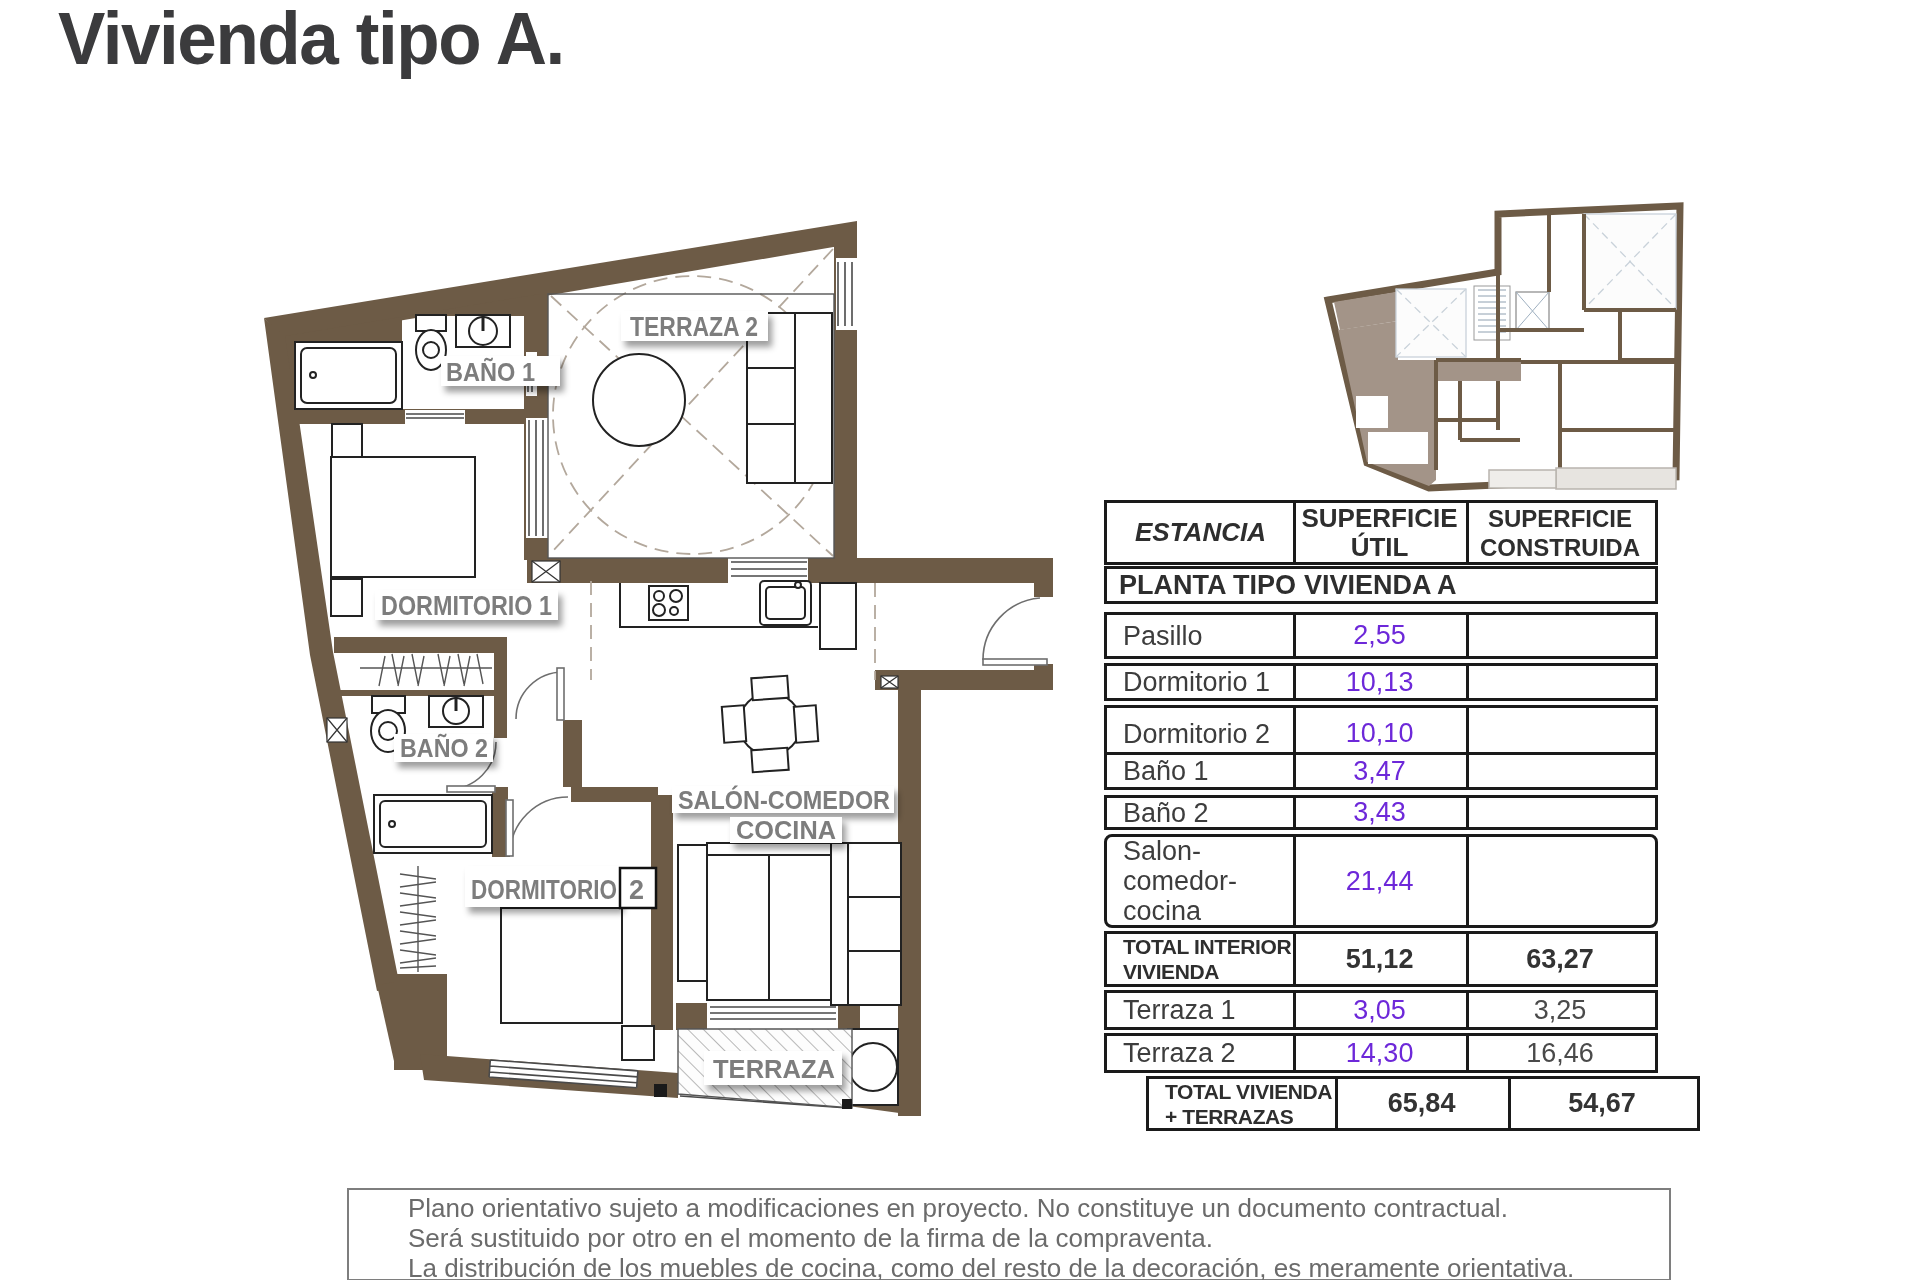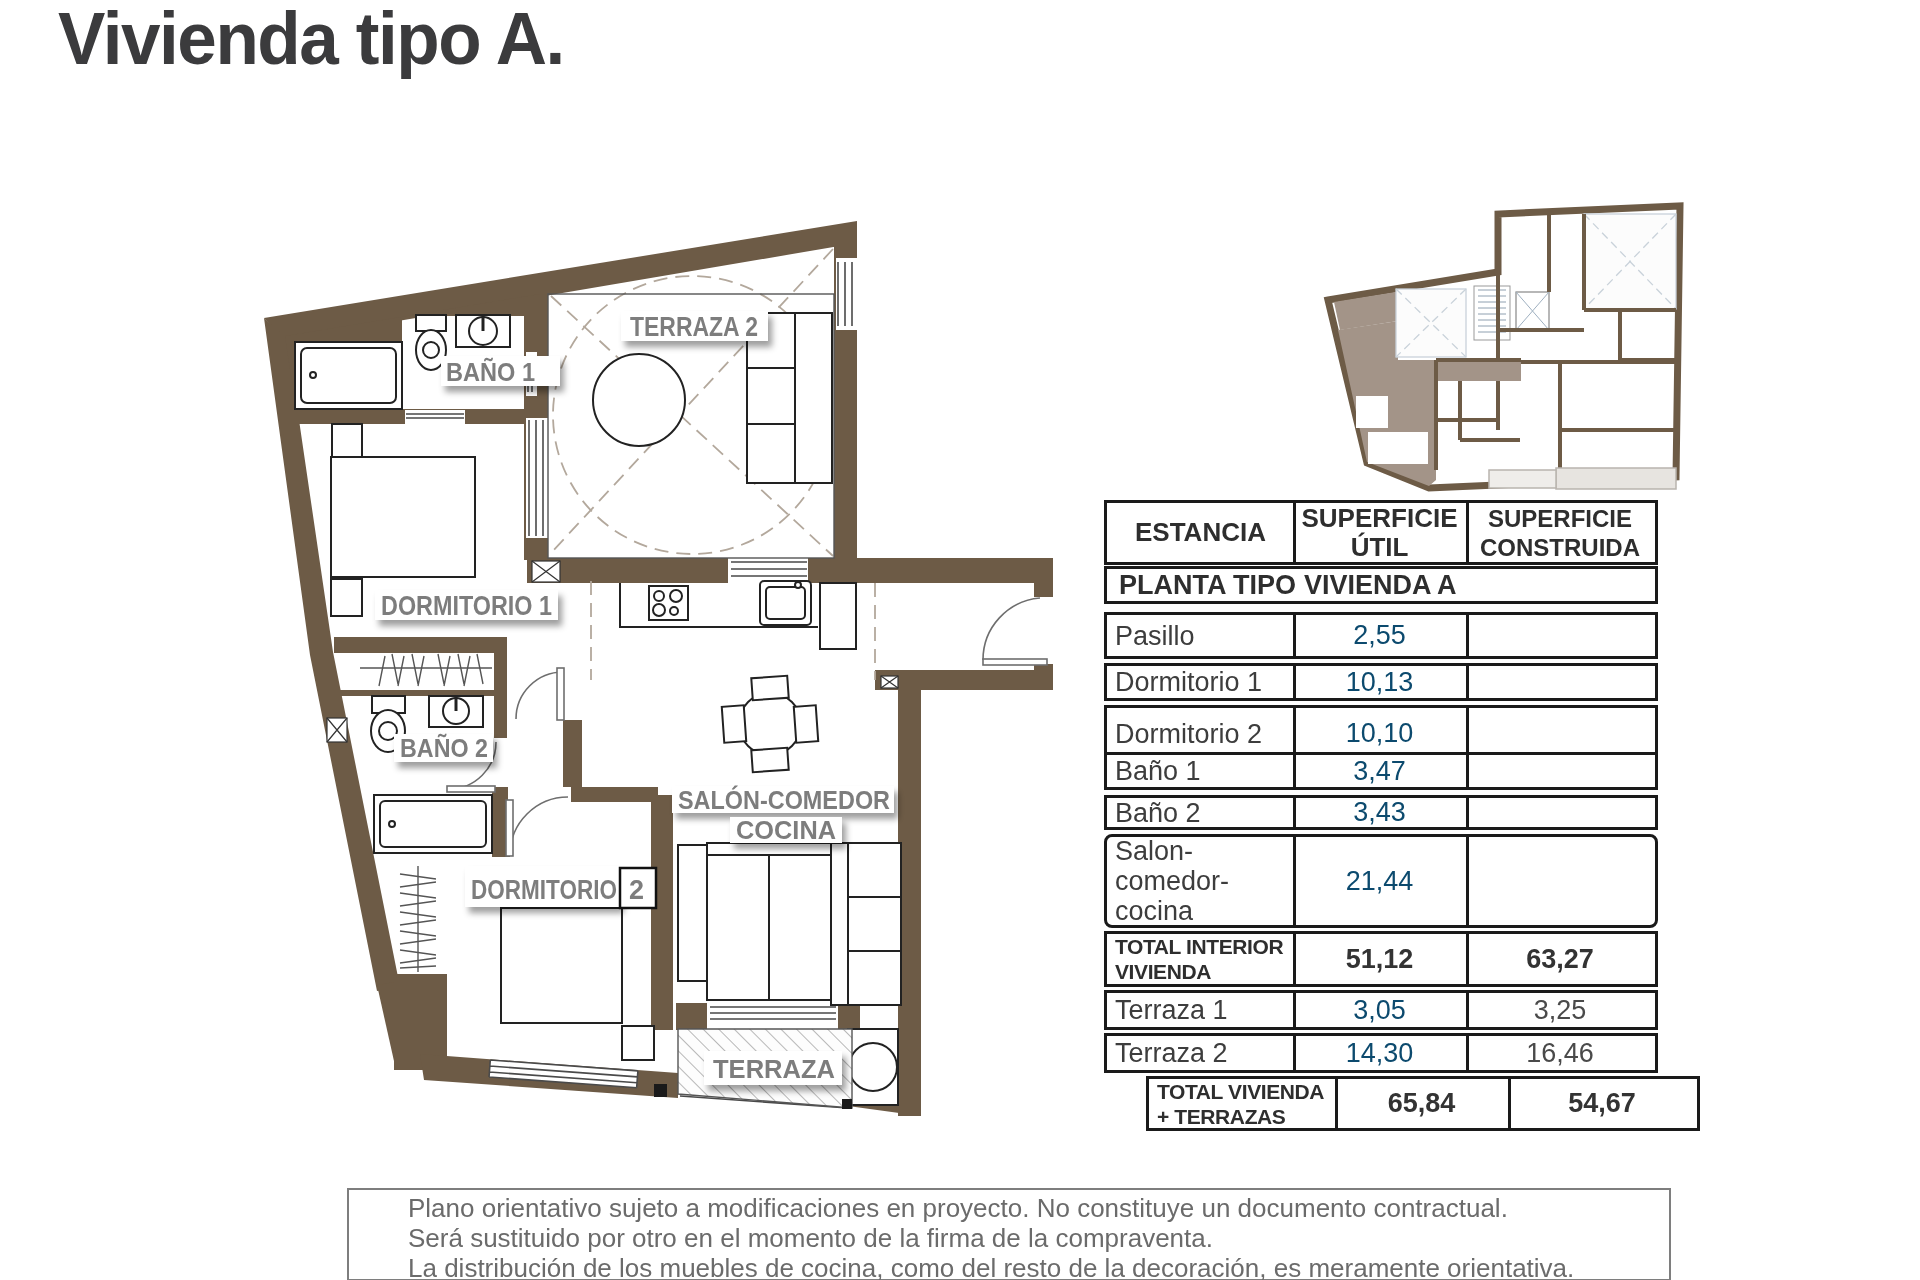--- a/index.html
+++ b/index.html
@@ -3,22 +3,22 @@
 <meta charset="utf-8">
 <style>
   html,body{margin:0;padding:0;background:#fff;width:1920px;height:1280px;overflow:hidden;}
   *{box-sizing:border-box;}
   body{font-family:"Liberation Sans", sans-serif;}
   #title{position:absolute;left:58px;top:-4px;font-size:74px;font-weight:bold;color:#3b3b3d;letter-spacing:-1.5px;transform:scaleX(0.96);transform-origin:left top;}
   #plan{position:absolute;left:0;top:0;}
   
   #tbl{position:absolute;left:1104px;top:500px;width:554px;}
   .trow{position:absolute;border:3px solid #1a1a1a;display:flex;align-items:center;background:#fff;}
-  .c1{width:189px;padding-left:8px;color:#3d3d3d;}
-  .c2{width:173px;text-align:center;color:#0c4a6e;}
+  .c1{width:189px;padding-left:16px;color:#3d3d3d;}
+  .c2{width:173px;text-align:center;color:#6d28d9;}
   .c3{width:192px;text-align:center;color:#4a4a4a;}
   .vline{position:absolute;top:0;bottom:0;width:3px;background:#1a1a1a;}
   #disc{position:absolute;left:347px;top:1188px;width:1324px;height:93px;border:2px solid #7e7e7e;color:#6b6b6b;font-size:26px;line-height:30px;padding-top:3px;padding-left:59px;}
 </style>
 </head>
 <body>
 <div id="title">Vivienda tipo A.</div>
 
 <svg id="plan" width="1920" height="1280" viewBox="0 0 1920 1280">
   <defs>
@@ -265,21 +265,21 @@
       <path d="M1498,381 V430"></path>
     </g>
 
     <rect x="1556" y="468" width="120" height="21" fill="#e7e4e0" stroke="#b9b4ae" stroke-width="1.5"></rect>
     <rect x="1489" y="470" width="67" height="18" fill="#efedea" stroke="#b9b4ae" stroke-width="1.5"></rect>
   </g>
 </svg>
 
 <div id="tbl">
     <div class="trow" style="top:0px;height:65px;width:554px;font-weight:bold;font-size:26px;">
-      <div class="c1" style="text-align:center;padding-left:0;color:#2e2e2e;">ESTANCIA</div>
+      <div class="c1" style="text-align:center;padding-left:0;color:#2e2e2e;font-style:italic;">ESTANCIA</div>
       <div class="c2" style="color:#2e2e2e;line-height:29px;">SUPERFICIE<br>ÚTIL</div>
       <div class="c3" style="color:#2e2e2e;line-height:29px;font-size:24px;">SUPERFICIE<br>CONSTRUIDA</div>
       <div class="vline" style="left:186px;"></div>
       <div class="vline" style="left:359px;"></div>
     </div>
     <div class="trow" style="top:66px;height:38px;width:554px;font-weight:bold;font-size:27px;color:#2e2e2e;">
       <div style="padding-left:12px;width:189px;">PLANTA TIPO</div>
       <div style="padding-left:8px;">VIVIENDA A</div>
     </div>
     <div class="trow" style="top:112px;height:47px;width:554px;font-size:27px;">

